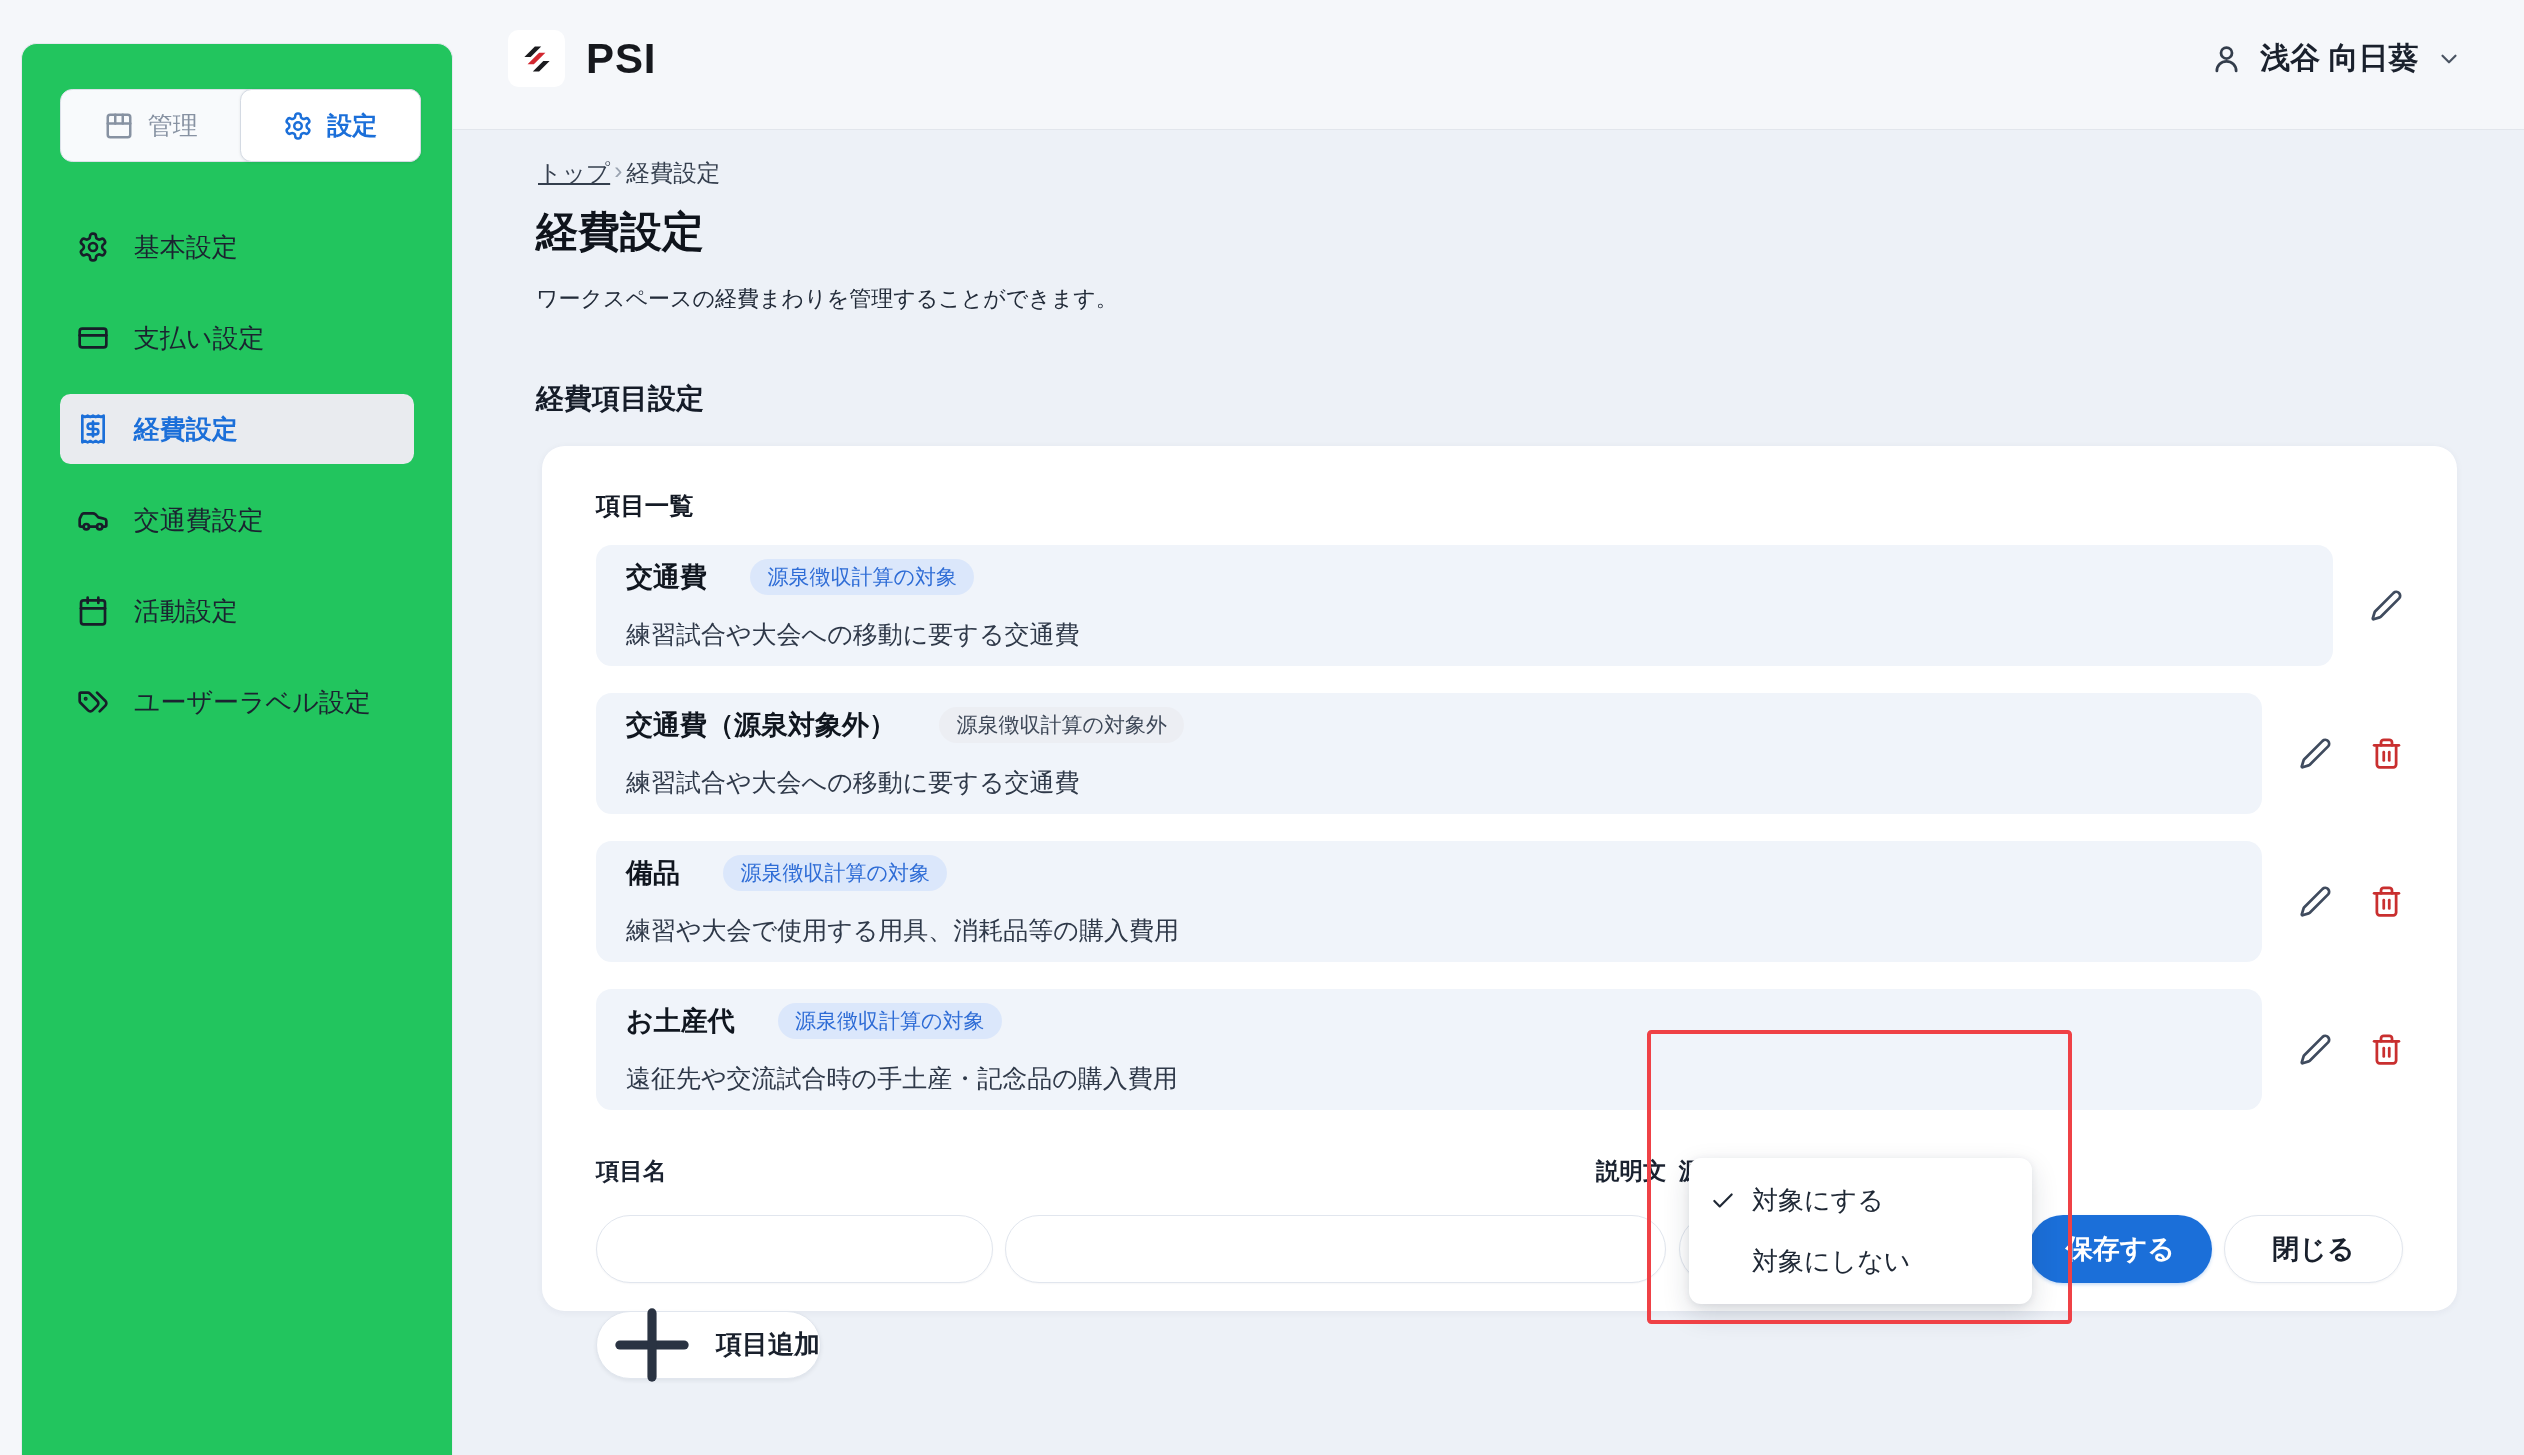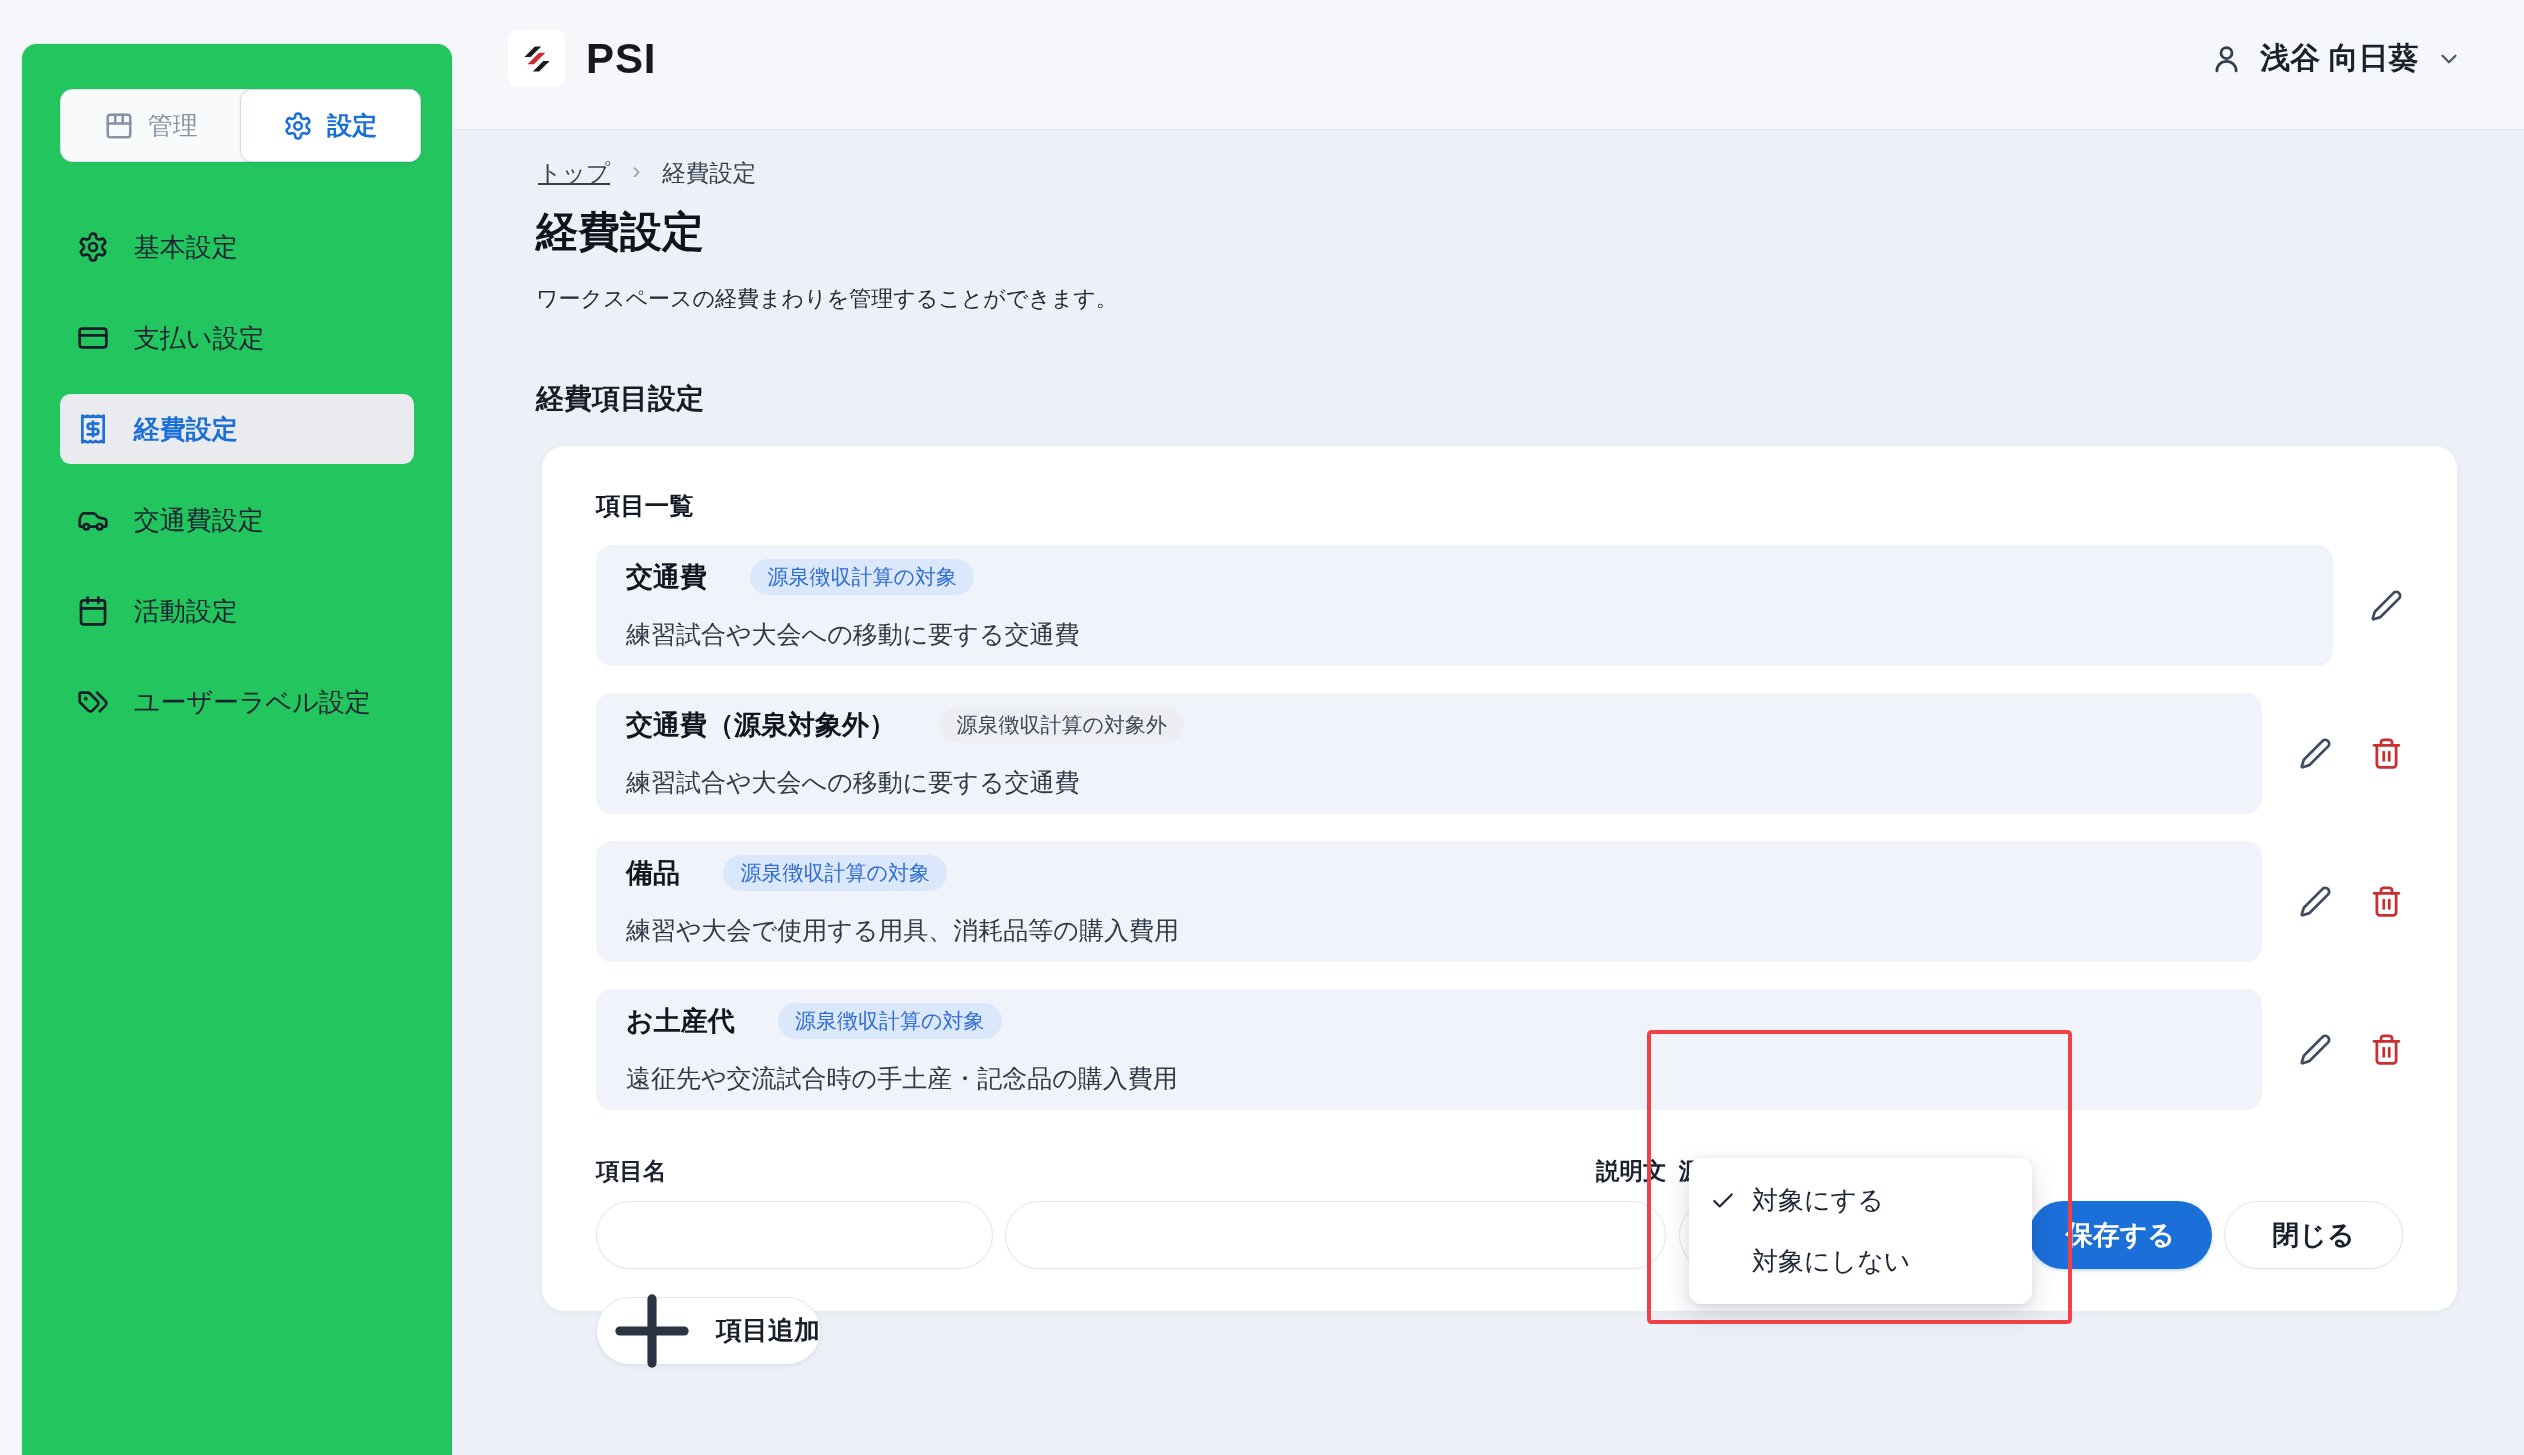--- a/index.html
+++ b/index.html
@@ -72,21 +72,21 @@
     position:absolute; right:63px; top:38px;
     display:flex; align-items:center; gap:17.4px; z-index:1; cursor:pointer;
     font-size:30px; font-weight:600; color:#1a212d;
   }
   .user-menu .u-ic { width:33px; height:33px; color:#333d4b; }
   .user-menu .chev { width:26px; height:26px; color:#4a5462; }
 
   
   .breadcrumb {
     position:absolute; left:538px; top:157px; z-index:1;
-    display:flex; align-items:flex-start; gap:22px; font-size:23.5px; color:#353f4e;
+    display:flex; align-items:flex-start; gap:4px; font-size:23.5px; color:#353f4e;
   }
   .crumb-link { color:#353f4e; text-decoration:underline; cursor:pointer; }
   .crumb-sep { color:#9aa3b0; font-size:24.4px; }
   .page-title {
     position:absolute; left:536px; top:204px; z-index:1;
     font-size:42px; font-weight:800; color:#0f141c;
   }
   .page-subtitle {
     position:absolute; left:536px; top:284px; z-index:1;
     font-size:22px; color:#222b39;
@@ -123,21 +123,21 @@
   .icon-btn {
     background:none; border:none; padding:0; cursor:pointer;
     width:33px; height:33px;
   }
   .icon-btn svg { width:33px; height:33px; }
   .icon-btn.edit { color:#3f4b5e; }
   .icon-btn.delete { color:#c92f2f; }
 
   
   .form { display:flex; align-items:flex-end; gap:12.2px; margin-top:45px; }
-  .f-col { display:flex; flex-direction:column; }
+  .f-col { display:flex; flex-direction:column;gap:14px; }
   .f-label { font-size:23.5px; font-weight:700; color:#1a2230; margin-bottom:14px; }
   .w-name { width:397px; }
   .w-desc { flex:1;align-items:flex-end; }
   .w-with { width:338px; }
   .pill-input {
     height:68px; width:100%; border-radius:34px;
     border:0.9px solid #e1e6ee; background:#fff;
     box-shadow:0 0.9px 1.7px rgba(16,24,40,.04);
     font-family:inherit; font-size:25px; color:#1a2230; padding:0 30px; outline:none;
   }

